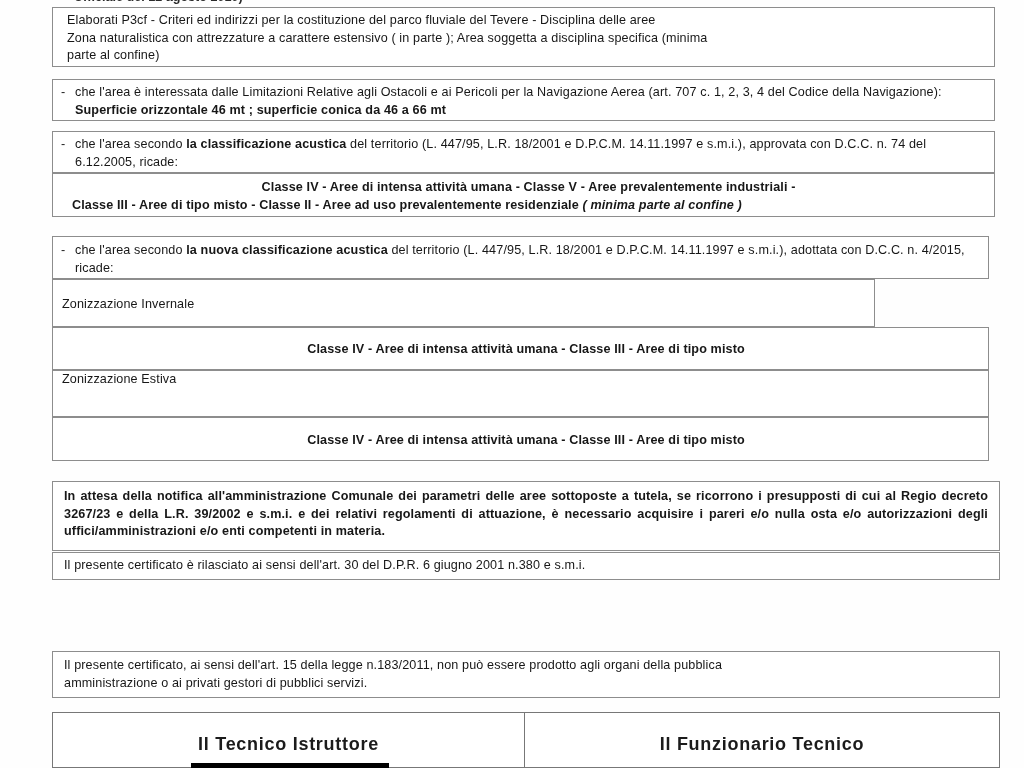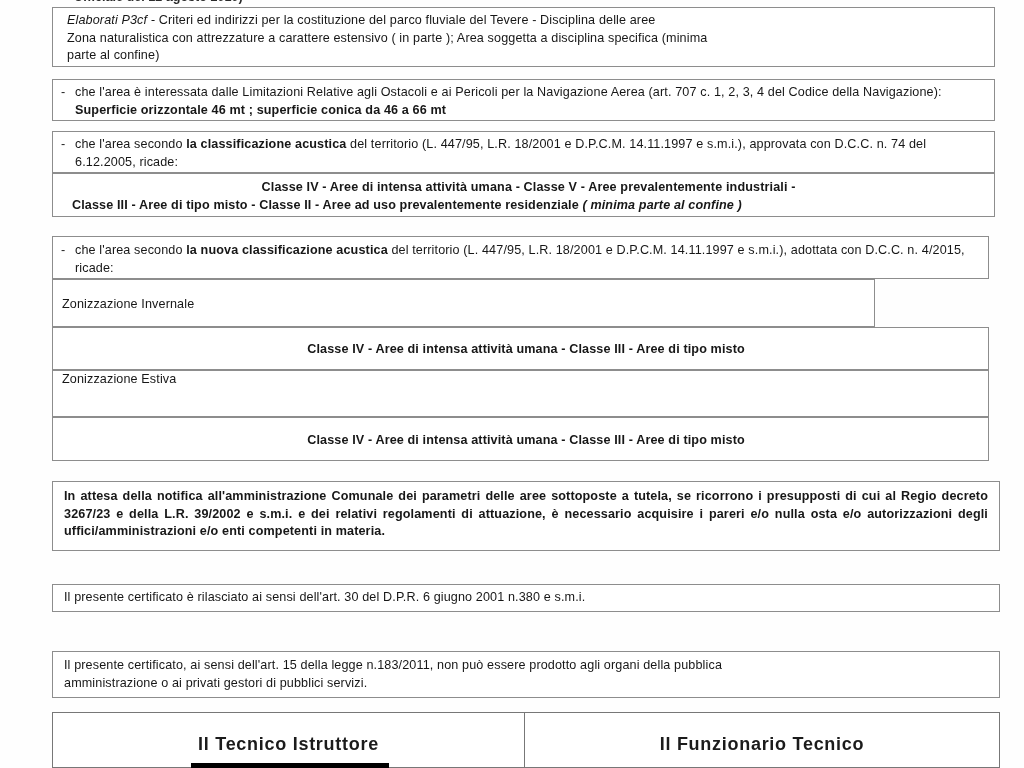--- a/index.html
+++ b/index.html
@@ -33,21 +33,21 @@
     background: #ffffff;
   }
 
   .txt {
     font-size: 12.6px;
     line-height: 17.5px;
     color: #171717;
     letter-spacing: 0.01em;
   }
   .b  { font-weight: bold; text-align: center; }
-  .i  { font-style: italic; }
+  .i  { }
   .bi { font-weight: bold; font-style: italic; }
 
   .bullet-row {
     display: flex;
     align-items: flex-start;
   }
   .bullet-dash {
     width: 14px;
     flex: 0 0 14px;
     text-align: left;
@@ -150,21 +150,21 @@
   </div>
 
   <div class="box" style="left:52px; top:417px; width:937px; height:44px; padding:14px 9px 0 20px;">
     <div class="txt b">Classe IV  - Aree di intensa attività umana  - Classe III  - Aree di tipo misto</div>
   </div>
 
   <div class="box" style="left:52px; top:481px; width:948px; height:70px; padding:6px 11px 4px 11px;">
     <div class="txt just">In attesa della notifica all'amministrazione Comunale dei parametri delle aree sottoposte a tutela, se ricorrono i presupposti di cui al Regio decreto 3267/23 e della L.R. 39/2002 e s.m.i. e dei relativi regolamenti di attuazione, è necessario acquisire i pareri e/o nulla osta e/o autorizzazioni degli uffici/amministrazioni e/o enti competenti in materia.</div>
   </div>
 
-  <div class="box" style="left:52px; top:584px; width:948px; height:28px; padding:4px 11px 0 11px;">
+  <div class="box" style="left:52px; top:552px; width:948px; height:28px; padding:4px 11px 0 11px;">
     <div class="txt">Il presente certificato è rilasciato ai sensi dell'art. 30 del D.P.R. 6 giugno 2001 n.380 e s.m.i.</div>
   </div>
 
   <div class="box" style="left:52px; top:603px; width:948px; height:47px; padding:5px 11px 0 11px;margin-top:48px;">
     <div class="txt">Il presente certificato, ai sensi dell'art. 15 della legge n.183/2011, non può essere prodotto agli organi della pubblica</div>
     <div class="txt">amministrazione o ai privati gestori di pubblici servizi.</div>
   </div>
 
 
   <div class="sig-table" style="left:52px; top:712px; width:948px; height:56px;">

